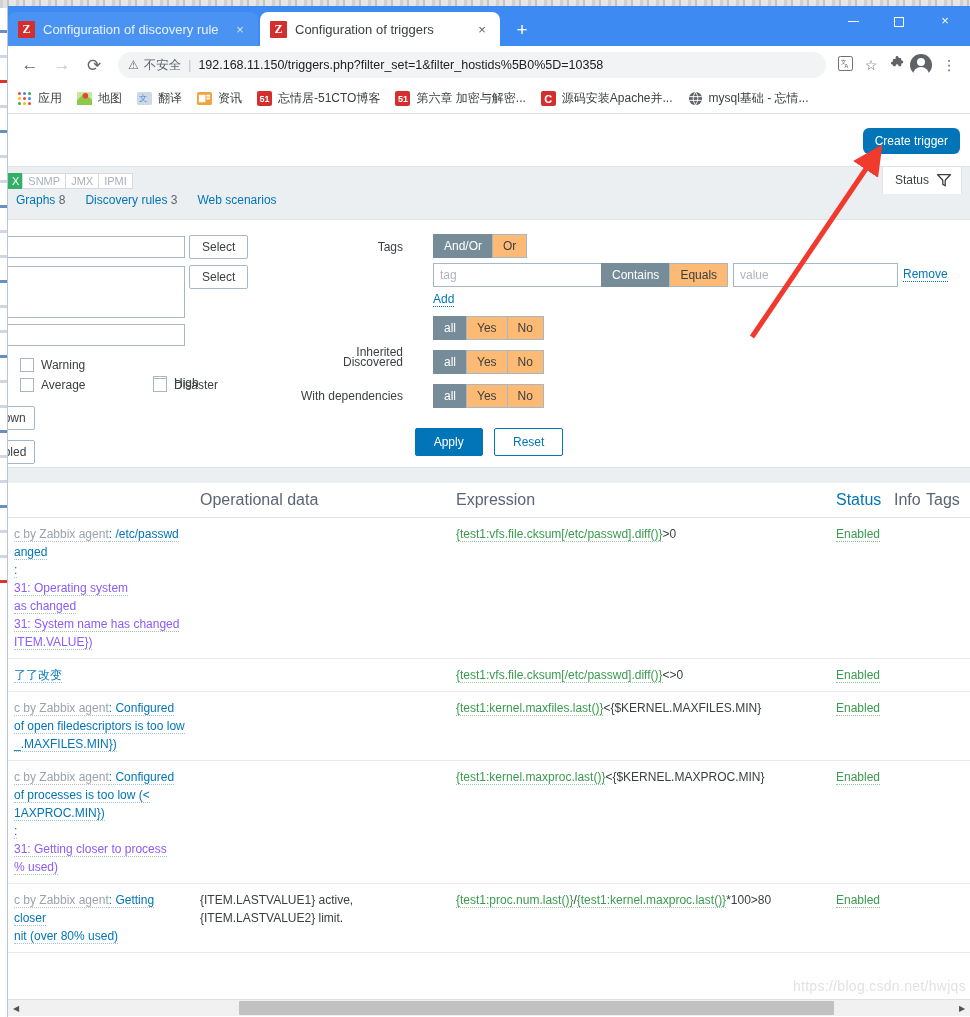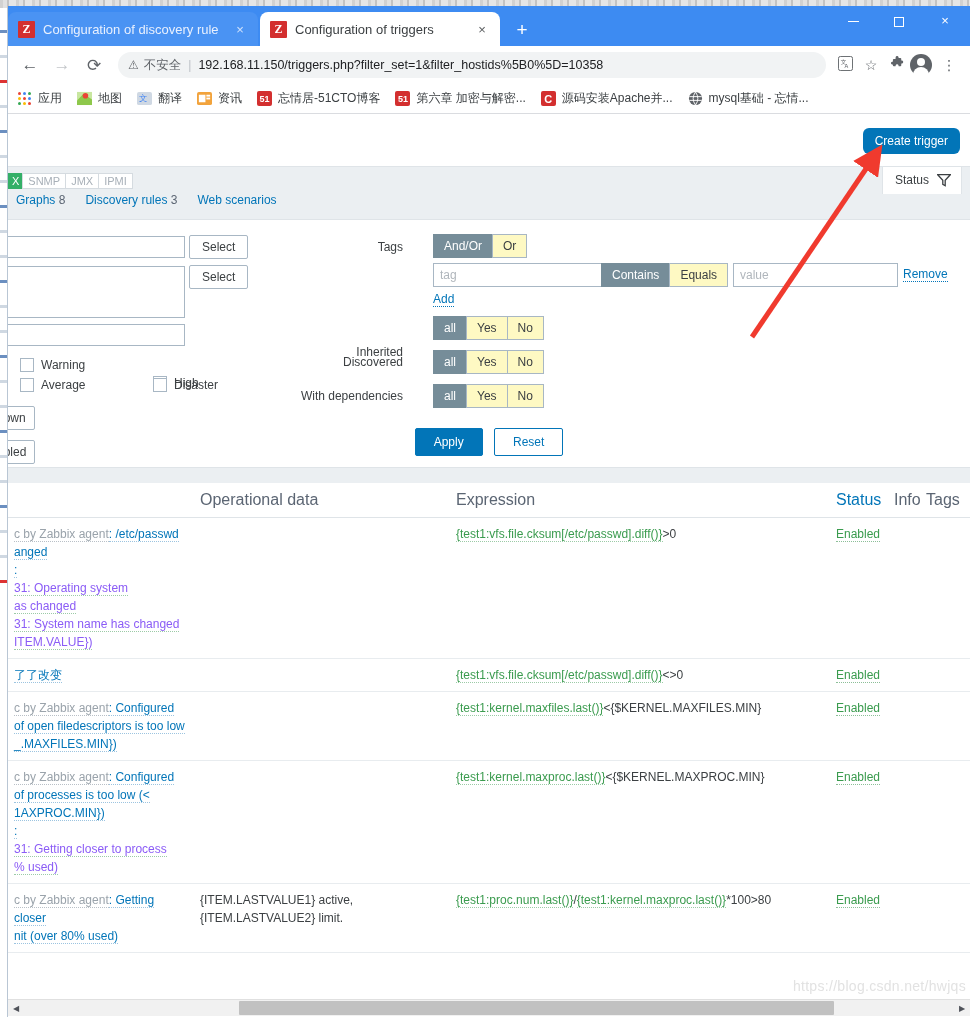--- a/index.html
+++ b/index.html
@@ -186,21 +186,21 @@
   .cbrow { position:absolute; display:flex; align-items:center; font-size:12px; color:#3c4043; }
   .cbox { width:14px; height:14px; border:1px solid #a8b7c4; background:#fff; margin-right:7px; }
   .clipbtn {
     position:absolute; border:1px solid #a8b7c4; background:#fff;
     font-size:12px; color:#3c4043; padding:4px 8px; border-radius:2px; white-space:nowrap;
   }
 
   .flabel { position:absolute; font-size:12px; color:#3c4043; text-align:right; }
   .radios { position:absolute; display:flex; }
   .radios span {
-    border:1px solid #a8b7c4; border-right:none; background:#fef9c3; color:#3c4043;
+    border:1px solid #a8b7c4; border-right:none; background:#fdba74; color:#3c4043;
     font-size:12px; padding:4px 10px; cursor:pointer; white-space:nowrap;
   }
   .radios span:last-child { border-right:1px solid #a8b7c4; }
   .radios span.sel { background:#768d99; color:#ffffff; border-color:#768d99; }
   .txtin {
     position:absolute; border:1px solid #a8b7c4; background:#fff; height:24px;
     font-size:12px; color:#3c4043; padding:0 6px; line-height:22px;
     font-family:"Liberation Sans", sans-serif;
   }
   .txtin .ph { color:#b0b6bc; }

